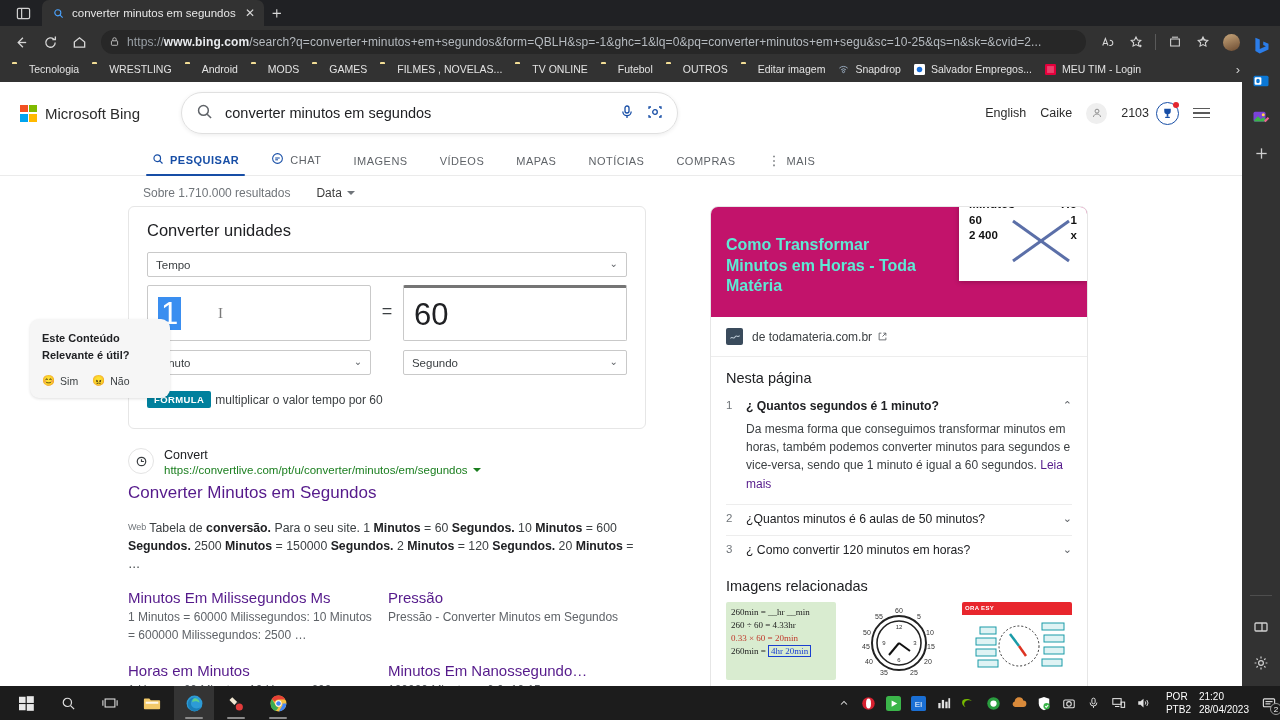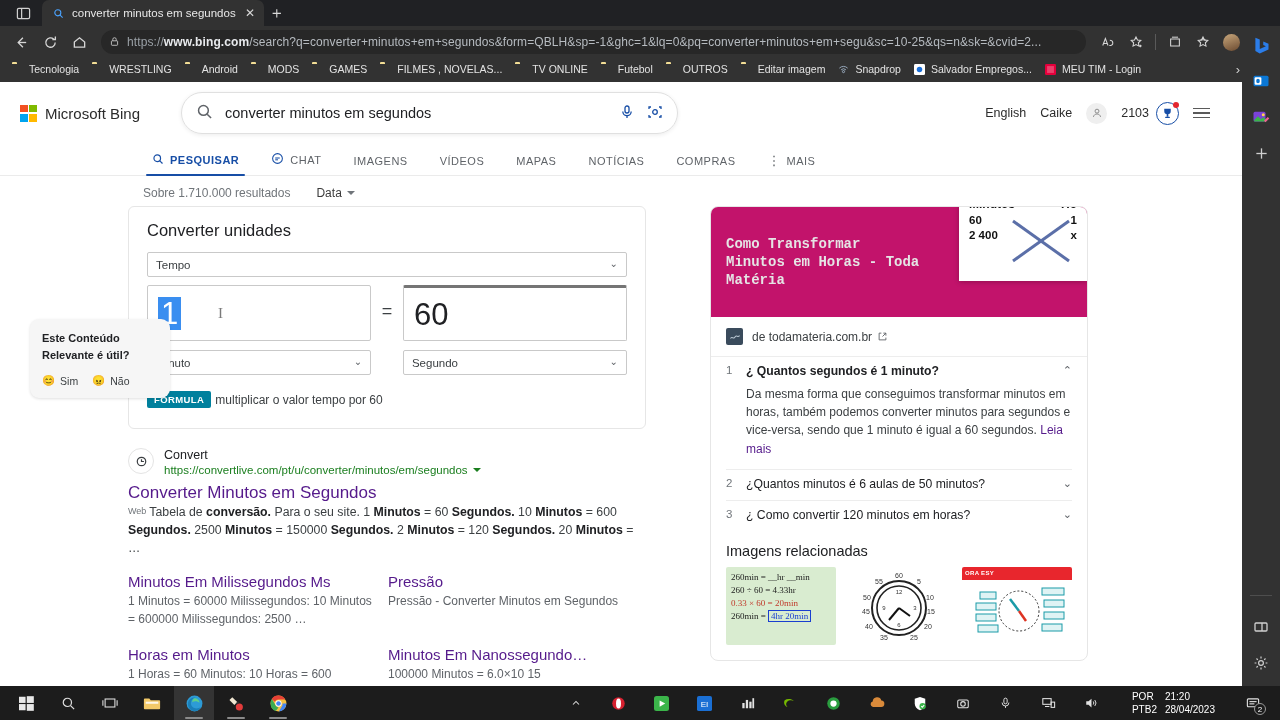--- a/index.html
+++ b/index.html
@@ -115,34 +115,34 @@
   .formula-tag { background:#00809d; color:#fff; font-size:9.5px; font-weight:700; letter-spacing:.4px; padding:3px 7px; border-radius:2px; }
   .formula-txt { font-size:12px; color:#3c4043; }
 
   
   .result-block { margin-top:18px; width:520px; }
   .res-head { display:flex; align-items:center; gap:10px; }
   .res-favicon { width:26px; height:26px; border-radius:50%; border:1px solid #e4e4e4; display:flex;align-items:center;justify-content:center; font-size:13px; color:#444; }
   .res-site { font-size:12.5px; color:#202124; line-height:1.25; }
   .res-url { font-size:11.5px; color:#1a7e1e; display:flex; align-items:center; gap:5px;}
   .res-title { font-size:17px; color:#551a8b; margin-top:7px; }
-  .res-snip { font-size:12.3px; color:#3c4043; line-height:1.47; margin-top:0; }
+  .res-snip { font-size:12.3px; color:#3c4043; line-height:1.47; margin-top:16px; }
   .res-snip b { font-weight:700; color:#202124;}
   .web-tag { font-size:9px; color:#70757a; border:0; margin-right:3px; vertical-align:2px;}
 
   .deep-links { display:flex; flex-wrap:wrap; margin-top:16px; }
   .deep { width:50%; margin-bottom:18px; padding-right:14px; }
   .deep .dt { font-size:15px; color:#551a8b; }
   .deep .dd { font-size:12px; color:#5f6368; line-height:1.5; margin-top:2px; }
 
   
   .kp { width:378px; border:1px solid #e6e6e6; border-radius:8px; overflow:hidden; background:#fff; position:relative; }
   .kp-hero { height:110px; background:#c2136b; position:relative; }
   .kp-hero .htitle {
-    position:absolute; left:15px; top:28px; width:200px; color:#e5e5e5; font-size:14px; font-weight:700; line-height:1.29;font-family:Liberation Mono, monospace;
+    position:absolute; left:15px; top:28px; width:200px; color:#5eead4; font-size:16px; font-weight:700; line-height:1.29;
   }
   .kp-thumb {
     position:absolute; right:0px; top:-16px; width:128px; height:90px; background:#fff;
     box-shadow:0 1px 5px rgba(0,0,0,.25); overflow:hidden;
   }
   .kp-thumb .th-hdr { display:flex; justify-content:space-between; padding:6px 10px 0 10px; font-size:12px; font-weight:700; color:#111;}
   .kp-thumb .th-row { display:flex; justify-content:space-between; padding:3px 10px 0 10px; font-size:11.5px; font-weight:700; color:#111;}
   .kp-thumb .xcross { position:absolute; left:52px; top:28px; width:60px; height:44px; }
   .kp-src { display:flex; align-items:center; gap:9px; padding:11px 15px; border-bottom:1px solid #ededed; }
   .kp-src .sico { width:17px; height:17px; background:#3a4b5c; border-radius:2px; display:flex;align-items:center;justify-content:center; }
@@ -191,21 +191,21 @@
   .eb-ico { width:26px; height:26px; border-radius:5px; display:flex; align-items:center; justify-content:center; }
   .eb-spacer { flex:1; }
   .eb-sep { width:22px; height:1px; background:#4e4e4e; margin-bottom:8px;}
 
   
   .taskbar { position:absolute; left:0; bottom:0; width:1280px; height:34px; background:#1c1c1c; display:flex; align-items:center; }
   .tb-left { display:flex; align-items:center; gap:2px; padding-left:6px; }
   .tb-item { width:40px; height:34px; display:flex; align-items:center; justify-content:center; position:relative; }
   .tb-item.active { background:#343434; }
   .tb-item.running:after { content:""; position:absolute; bottom:1px; left:11px; width:18px; height:2px; background:#8a8a8a; border-radius:1px;}
-  .tray { margin-left:auto; display:flex; align-items:center; gap:27px; padding-right:16px; }
+  .tray { margin-left:auto; display:flex; align-items:center; gap:9px; padding-right:0; }
   .tray .ti { width:16px; height:16px; display:flex; align-items:center; justify-content:center; }
   .clock { color:#fff; font-size:10px; line-height:1.35; text-align:left; padding-left:5px; }
   .clock .r { display:flex; gap:7px; }
   .clock .lab { width:26px; }
   .notif { position:relative; width:22px; height:22px; display:flex; align-items:center; justify-content:center;}
   .notif .cnt { position:absolute; bottom:-1px; right:-2px; background:#1c1c1c; color:#fff; font-size:8px; border:1px solid #9a9a9a; border-radius:50%; width:12px;height:12px; display:flex;align-items:center;justify-content:center;}
 </style>
 </head>
 <body>
 
@@ -577,20 +577,21 @@
               <span class="stext">
                   <span>de todamateria.com.br</span>
                 <span><svg width="9" height="9" viewBox="0 0 16 16" fill="none" stroke="#5f6368" stroke-width="1.6">
                       <path d="M6 2H2v12h12v-4"></path>
                       <path d="M9.5 2H14v4.5"></path>
                       <line x1="14" y1="2" x2="8" y2="8"></line>
                     </svg></span>
               </span>
             </div>
 
+            <div class="kp-sec-title">Nesta página</div>
             <div class="faq">
               <div class="faq-item open">
                 <div class="faq-q">
                   <span class="faq-num">1</span>
                   <span class="faq-text">¿ Quantos segundos é 1 minuto?</span>
                   <span class="chev-ico">⌃</span>
                 </div>
                 <div class="faq-a"><span>Da mesma forma que conseguimos transformar minutos em horas, também podemos converter minutos para segundos e vice-versa, sendo que 1 minuto é igual a 60 segundos.</span> <span class="leia">Leia mais</span></div>
               </div>
               <div class="faq-item">

